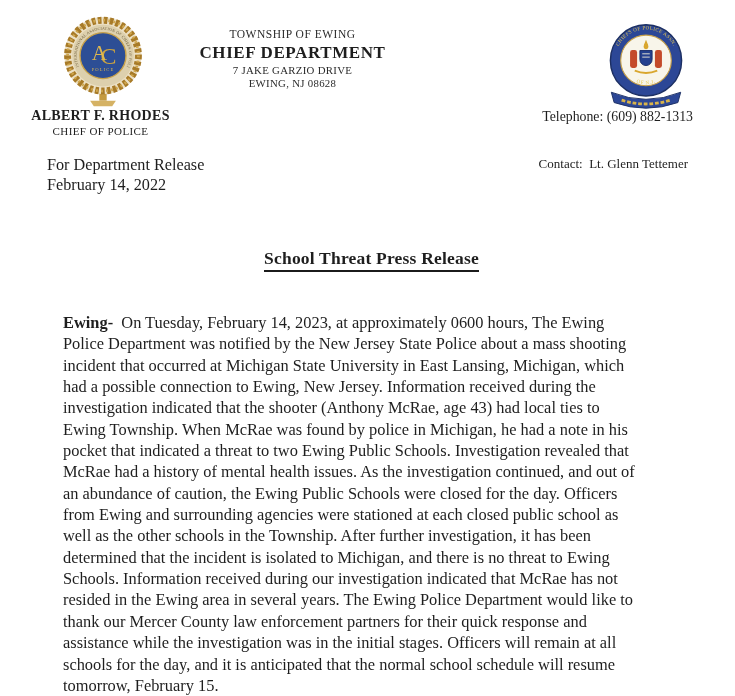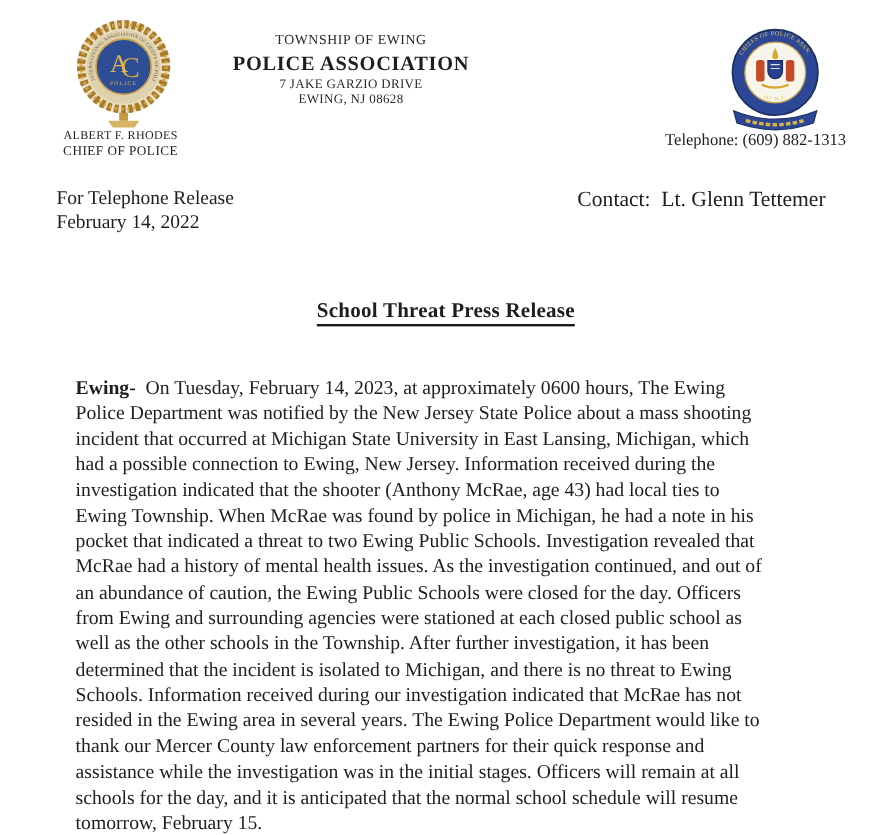--- a/index.html
+++ b/index.html
@@ -14,27 +14,27 @@
   
   .hdr-center{position:absolute;top:27px;left:0;width:585px;text-align:center;line-height:1.25;}
   .hdr-township{font-size:11.5px;letter-spacing:.5px;color:#2a2a2a;}
   .hdr-dept{font-size:17px;font-weight:bold;letter-spacing:.6px;margin-top:1px;}
   .hdr-addr{font-size:10.8px;letter-spacing:.3px;color:#2a2a2a;}
   
   .seal-left{position:absolute;left:57px;top:13px;}
   .seal-right{position:absolute;left:599px;top:21px;}
   
   .chief{position:absolute;left:8px;top:108px;width:185px;text-align:center;}
-  .chief-name{font-size:10px;font-weight:normal;letter-spacing:.3px;}
+  .chief-name{font-size:14px;font-weight:bold;letter-spacing:.3px;}
   .chief-title{font-size:11px;letter-spacing:.4px;margin-top:1px;}
   
-  .phones{position:absolute;right:30px;top:108px;text-align:center;font-size:13.8px;line-height:17px;}
+  .phones{position:absolute;right:42px;top:108px;text-align:center;font-size:13.8px;line-height:17px;}
   
   .release{position:absolute;left:47px;top:156px;font-size:16.2px;line-height:19.5px;}
-  .contact{position:absolute;right:47px;top:156px;font-size:18px;}
+  .contact{position:absolute;right:47px;top:156px;font-size:13px;}
   
   .title-wrap{position:absolute;top:248px;left:4px;width:735px;text-align:center;}
   .doc-title{display:inline-block;font-size:17.5px;font-weight:bold;border-bottom:2px solid #1b1b1b;padding-bottom:1px;letter-spacing:.2px;}
   
   .body-p{position:absolute;left:47px;top:296px;width:660px;margin:16px;font-size:16.4px;line-height:21.35px;white-space:pre;}
   .body-lead{font-weight:bold;}
   svg text{font-family:"Liberation Serif","DejaVu Serif",serif;}
 </style>
 </head>
 <body>
@@ -59,21 +59,21 @@
 
       <circle cx="50" cy="46" r="25" fill="#2d4e95" stroke="#c9a24a" stroke-width="1.5"></circle>
       <text x="56" y="55" font-size="26" fill="#cfa53e" text-anchor="middle">C</text>
       <text x="46" y="51" font-size="23" fill="#dfb84f" text-anchor="middle">A</text>
       <text x="50" y="63" font-size="5" fill="#dfb84f" text-anchor="middle" letter-spacing="1.2">POLICE</text>
     </svg>
   </div>
 
   <div class="hdr-center">
     <div class="hdr-township">TOWNSHIP OF EWING</div>
-    <div class="hdr-dept">POLICE ASSOCIATION</div>
+    <div class="hdr-dept">CHIEF DEPARTMENT</div>
     <div class="hdr-addr">7 JAKE GARZIO DRIVE</div>
     <div class="hdr-addr">EWING, NJ 08628</div>
   </div>
 
   <div class="seal-right">
     <svg width="94" height="90" viewBox="0 0 100 96">
       <defs>
         <path id="rst-top" d="M 17 42 A 33 33 0 0 1 83 42"></path>
         <path id="rst-bot" d="M 22 49 A 30.5 30.5 0 0 0 78 49"></path>
       </defs>
@@ -100,21 +100,21 @@
   <div class="chief">
     <div class="chief-name">ALBERT F. RHODES</div>
     <div class="chief-title">CHIEF OF POLICE</div>
   </div>
 
   <div class="phones">
     <div>Telephone: (609) 882-1313</div>
   </div>
 
   <div class="release">
-    <div>For Telephone Release</div>
+    <div>For Department Release</div>
     <div>February 14, 2022</div>
   </div>
   <div class="contact">Contact:&nbsp; Lt. Glenn Tettemer</div>
 
   <div class="title-wrap">
     <span class="doc-title">School Threat Press Release</span>
   </div>
 
   <p class="body-p"><span class="body-lead">Ewing-</span><span>&nbsp; On Tuesday, February 14, 2023, at approximately 0600 hours, The Ewing
 Police Department was notified by the New Jersey State Police about a mass shooting

